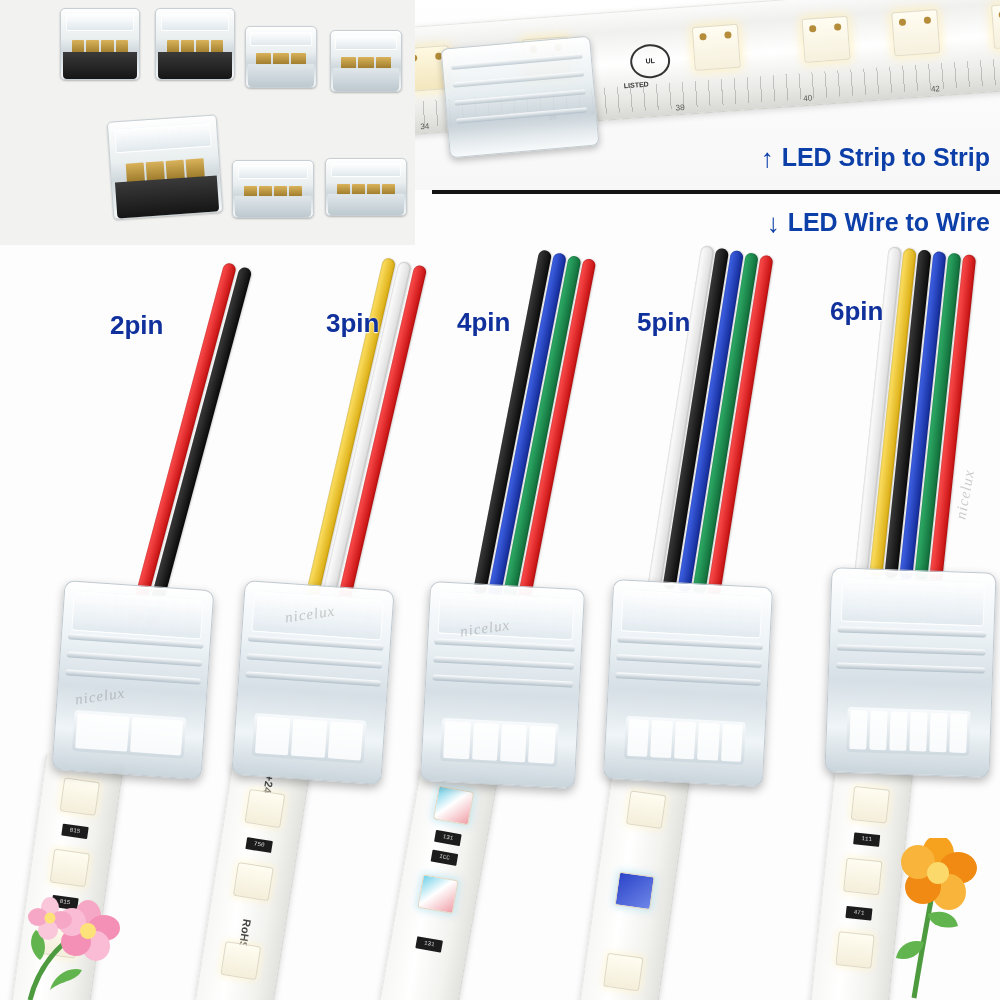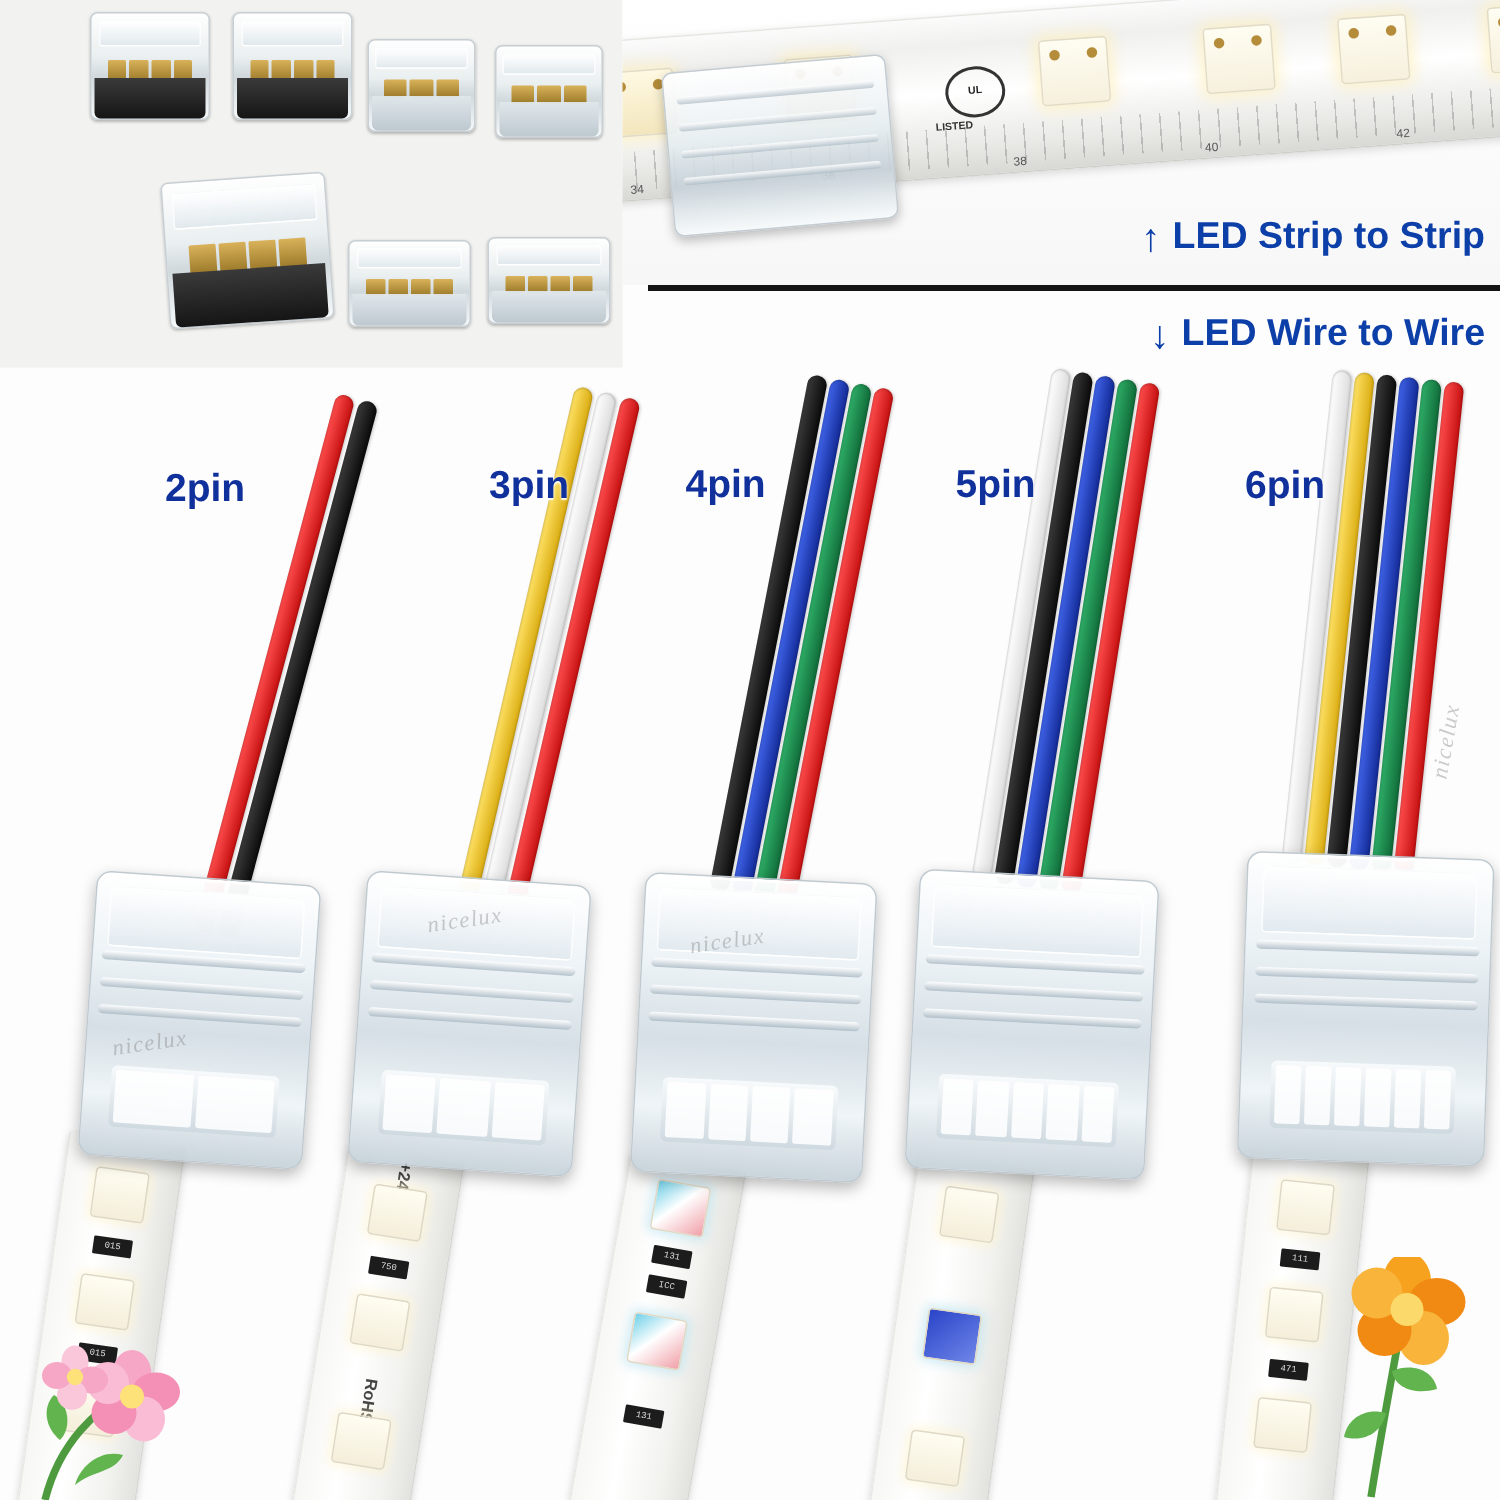--- a/index.html
+++ b/index.html
@@ -379,21 +379,21 @@
     <div class="wire" style="left:32px; height:330px; background:linear-gradient(90deg,#3a3a3a,#0a0a0a);"></div>
     <div class="wire" style="left:47px; height:330px; background:linear-gradient(90deg,#3f63e8,#132a96);"></div>
     <div class="wire" style="left:62px; height:330px; background:linear-gradient(90deg,#2fae68,#106b38);"></div>
     <div class="wire" style="left:77px; height:330px; background:linear-gradient(90deg,#ff4d4d,#c40f0f);"></div>
   </div>
 
   <div class="pin-label" style="left:110px; top:310px;">2pin</div>
   <div class="pin-label" style="left:290px; top:308px;margin-left:36px;">3pin</div>
   <div class="pin-label" style="left:457px; top:307px;">4pin</div>
   <div class="pin-label" style="left:637px; top:307px;">5pin</div>
-  <div class="pin-label" style="left:830px; top:308px;">6pin</div>
+  <div class="pin-label" style="left:830px; top:296px;">6pin</div>
 
   <div class="stripb" style="left:46px; top:760px; height:250px; transform:rotate(8deg);">
     <div class="sled" style="top:20px;"></div>
     <div class="res" style="top:66px;">015</div>
     <div class="sled" style="top:92px;"></div>
     <div class="res" style="top:138px;">015</div>
     <div class="sled" style="top:164px;"></div>
   </div>
 
   <div class="stripb" style="left:232px; top:770px; height:240px; transform:rotate(9deg);">

